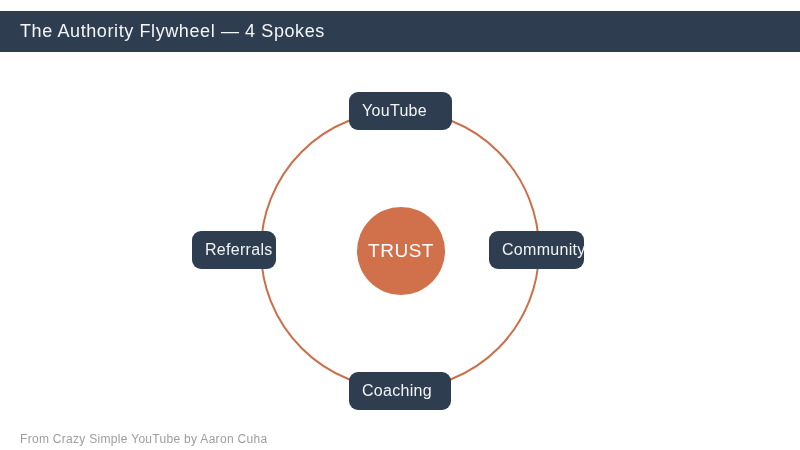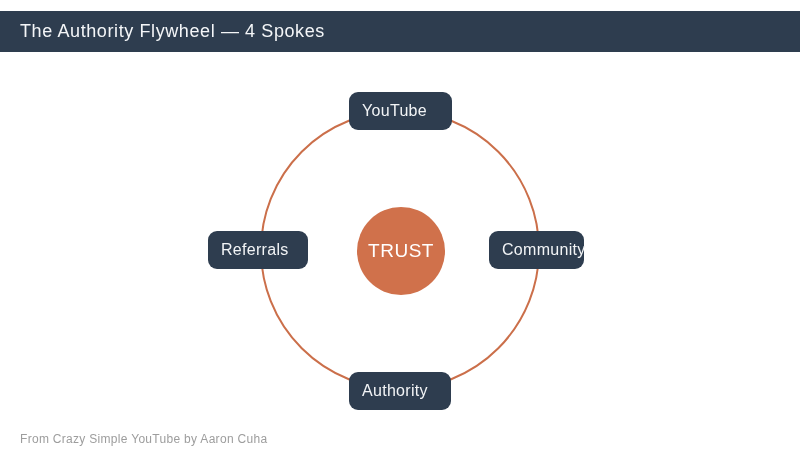--- a/index.html
+++ b/index.html
@@ -63,21 +63,21 @@
     border-radius:9px;
     display:flex;align-items:center;
     padding-left:13px;
     color:#f2f4f6;
     font-size:16px;
     letter-spacing:0.3px;
   }
   .node-top{left:349px;top:92px;width:103px;}
   .node-right{left:489px;top:231px;width:95px;}
   .node-bottom{left:349px;top:372px;width:102px;}
-  .node-left{left:208px;top:231px;width:100px;}
+  .node-left{left:192px;top:231px;width:84px;}
   .footer{
     position:absolute;
     left:20px;top:432px;
     color:var(--muted);
     font-size:12px;
     letter-spacing:0.3px;
   }
 </style>
 </head>
 <body>
@@ -91,19 +91,19 @@
   <div class="ring"></div>
 
   <div class="hub">
     <span class="hub-label">TRUST</span>
   </div>
 
   <div class="node node-top">YouTube</div>
 
   <div class="node node-right">Community</div>
 
-  <div class="node node-bottom">Authority</div>
+  <div class="node node-bottom">Coaching</div>
 
   <div class="node node-left">Referrals</div>
 
   <div class="footer">From Crazy Simple YouTube by Aaron Cuha</div>
 
 </div>
 
 </body></html>

